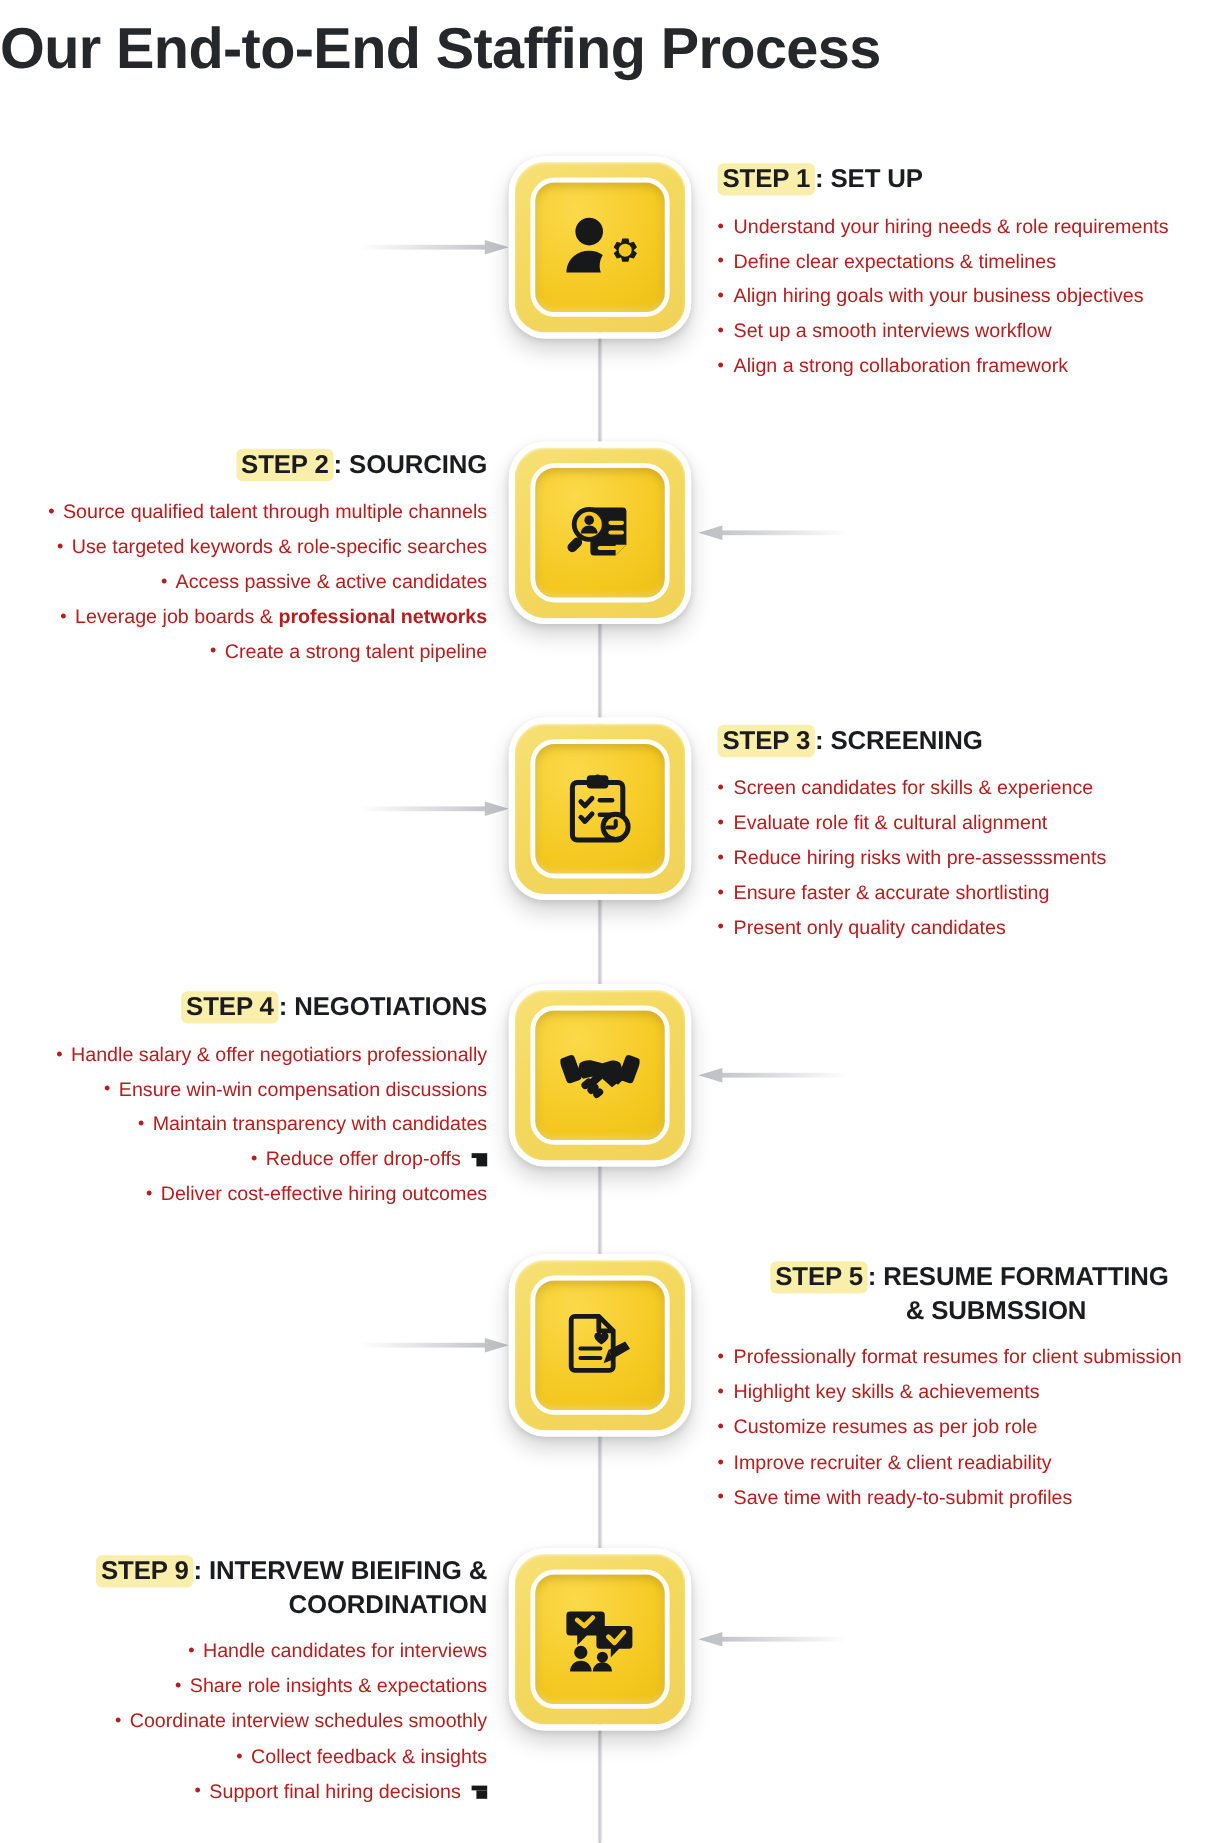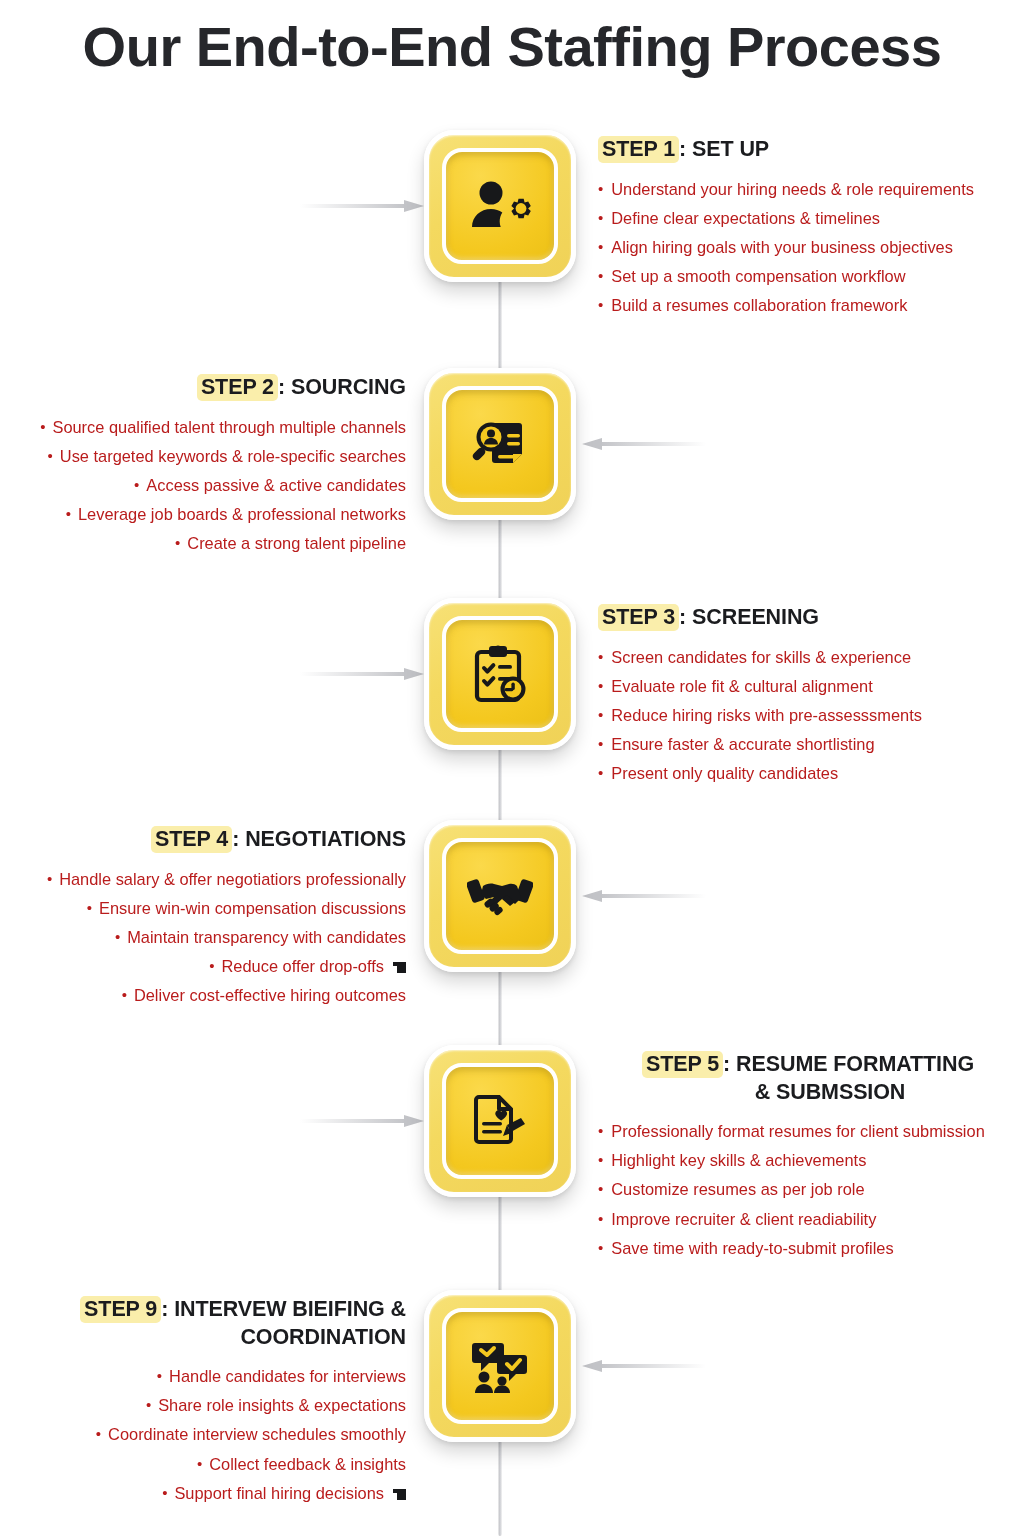--- a/index.html
+++ b/index.html
@@ -19,22 +19,22 @@
     height: 1536px;
     background: #ffffff;
   }
 
   
   .page-title {
     position: absolute;
     top: 14px;
     left: 0;
     width: 1024px;
-    text-align: center;
-    font-size: 56px;
+    text-align: left;
+    font-size: 48px;
     font-weight: 700;
     letter-spacing: -0.5px;
     color: #26272b;
     font-family: "Liberation Sans", sans-serif;
   }
 
   
   .spine {
     position: absolute;
     left: 498px;
@@ -134,21 +134,21 @@
     white-space: nowrap;
   }
   .bullets li .dot {
     display: inline-block;
     margin-right: 8px;
     font-size: 15px;
     line-height: 1;
     vertical-align: 1px;
   }
   .step-text.left .bullets li .dot { margin-right: 7px; }
-  .bullets li .bold { font-weight: 400; }
+  .bullets li .bold { font-weight: 700; }
 
   .glyph-mark {
     display: inline-block;
     margin-left: 9px;
     width: 13px;
     height: 11px;
     position: relative;
     vertical-align: -1px;
   }
   .glyph-mark::before {
@@ -201,22 +201,22 @@
     </div>
     <div class="step-text right">
       <div class="step-heading">
         <span class="hl">STEP 1</span><span>:</span>
         <span>SET UP</span>
       </div>
       <ul class="bullets">
         <li><span class="dot">•</span><span>Understand your hiring needs &amp; role requirements</span></li>
         <li><span class="dot">•</span><span>Define clear expectations &amp; timelines</span></li>
         <li><span class="dot">•</span><span>Align hiring goals with your business objectives</span></li>
-        <li><span class="dot">•</span><span>Set up a smooth compensation workflow</span></li>
-        <li><span class="dot">•</span><span>Build a resumes collaboration framework</span></li>
+        <li><span class="dot">•</span><span>Set up a smooth interviews workflow</span></li>
+        <li><span class="dot">•</span><span>Align a strong collaboration framework</span></li>
       </ul>
     </div>
   </div>
 
   <div class="step-row" id="row-2" style="top:368px;">
     <div class="arrow to-left">
       <svg viewBox="0 0 128 16" preserveAspectRatio="none">
         <defs>
             <linearGradient id="ag2" x1="0" x2="1">
               <stop offset="0" stop-color="#c2c3c7"></stop>

